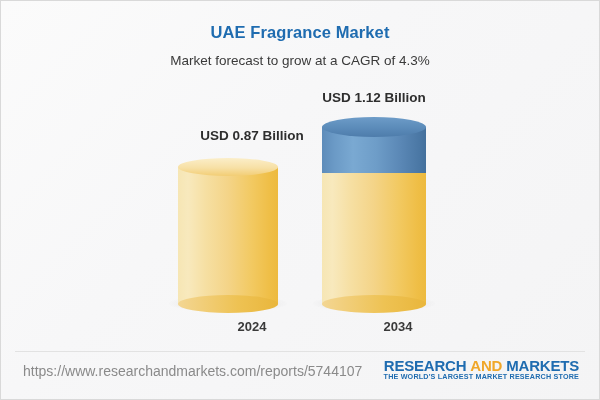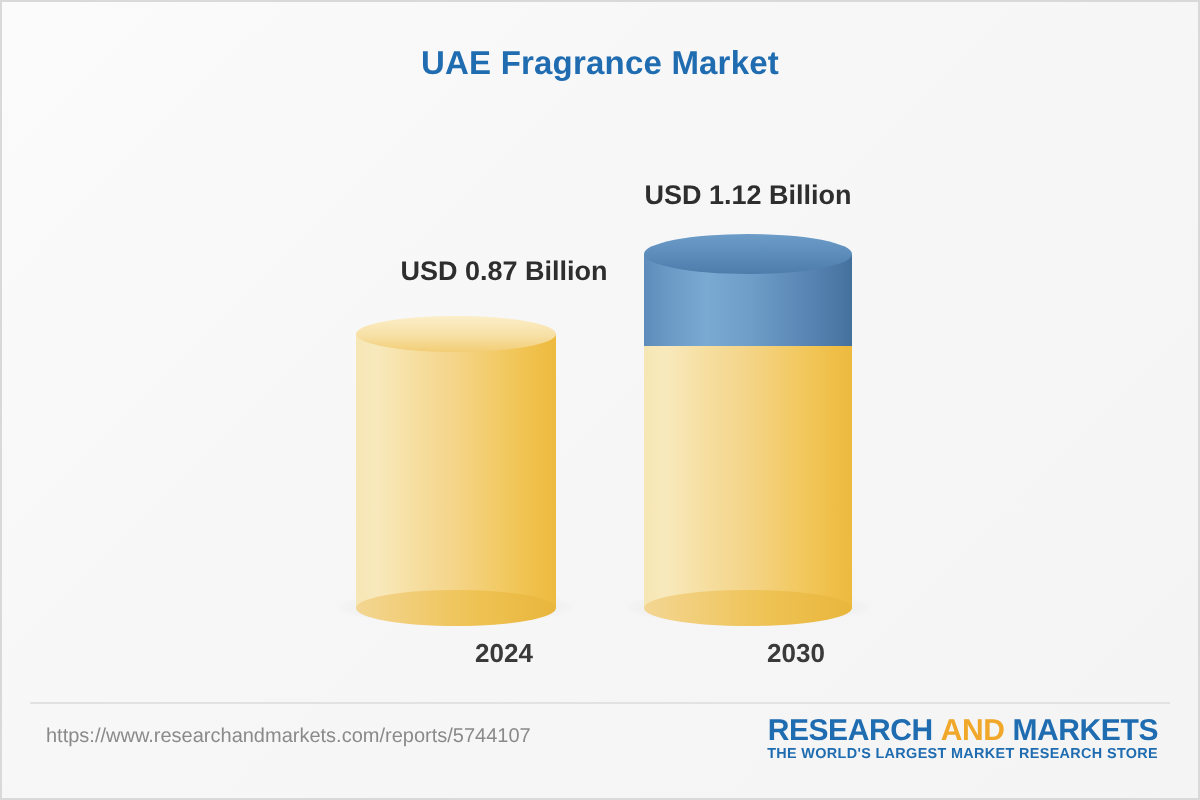--- a/index.html
+++ b/index.html
@@ -143,21 +143,21 @@
     left: 14px;
     right: 14px;
     top: 350px;
     height: 1px;
     background: #e2e2e2;
   }
   .footer-url {
     position: absolute;
     left: 22px;
     top: 362px;
-    font-size: 10px;
+    font-size: 14px;
     color: #8a8a8a;
   }
   .brand {
     position: absolute;
     right: 20px;
     top: 357px;
     text-align: right;
     line-height: 1;
   }
   .brand-line1 {
@@ -176,20 +176,21 @@
     letter-spacing: .18px;
     white-space: nowrap;
   }
 </style>
 </head>
 <body>
 
 <div class="card">
 
   <div class="chart-title">UAE Fragrance Market</div>
+  <div class="chart-subtitle">Market forecast to grow at a CAGR of 4.3%</div>
 
   <div class="plot">
 
     <div class="bar-group" style="left:177px; width:100px; height:348px;">
 
       <div class="value-label" style="bottom:206px;margin-left:24px;">USD 0.87 Billion</div>
 
       <div class="shadow" style="left:-9px; width:118px; height:17px; bottom:37px;"></div>
 
       <div class="cylinder" style="left:0; width:100px; height:146px; bottom:45px;">
@@ -216,21 +217,21 @@
           <div class="body"></div>
           <div class="cap cap-bottom" style="bottom:-9px; height:18px;"></div>
         </div>
 
         <div class="seg seg-blue" style="bottom:131px; height:46px;">
           <div class="body"></div>
           <div class="cap cap-top" style="top:-10px; height:20px;"></div>
         </div>
       </div>
 
-      <div class="cat-label" style="bottom:15px;">2030</div>
+      <div class="cat-label" style="bottom:15px;">2034</div>
     </div>
 
   </div>
 
   <div class="footer-divider"></div>
 
   <div class="footer-url">https://www.researchandmarkets.com/reports/5744107</div>
 
   <div class="brand">
     <div class="brand-line1"><span class="brand-word-blue">RESEARCH</span><span>&nbsp;</span><span class="brand-word-gold">AND</span><span>&nbsp;</span><span class="brand-word-blue">MARKETS</span></div>

